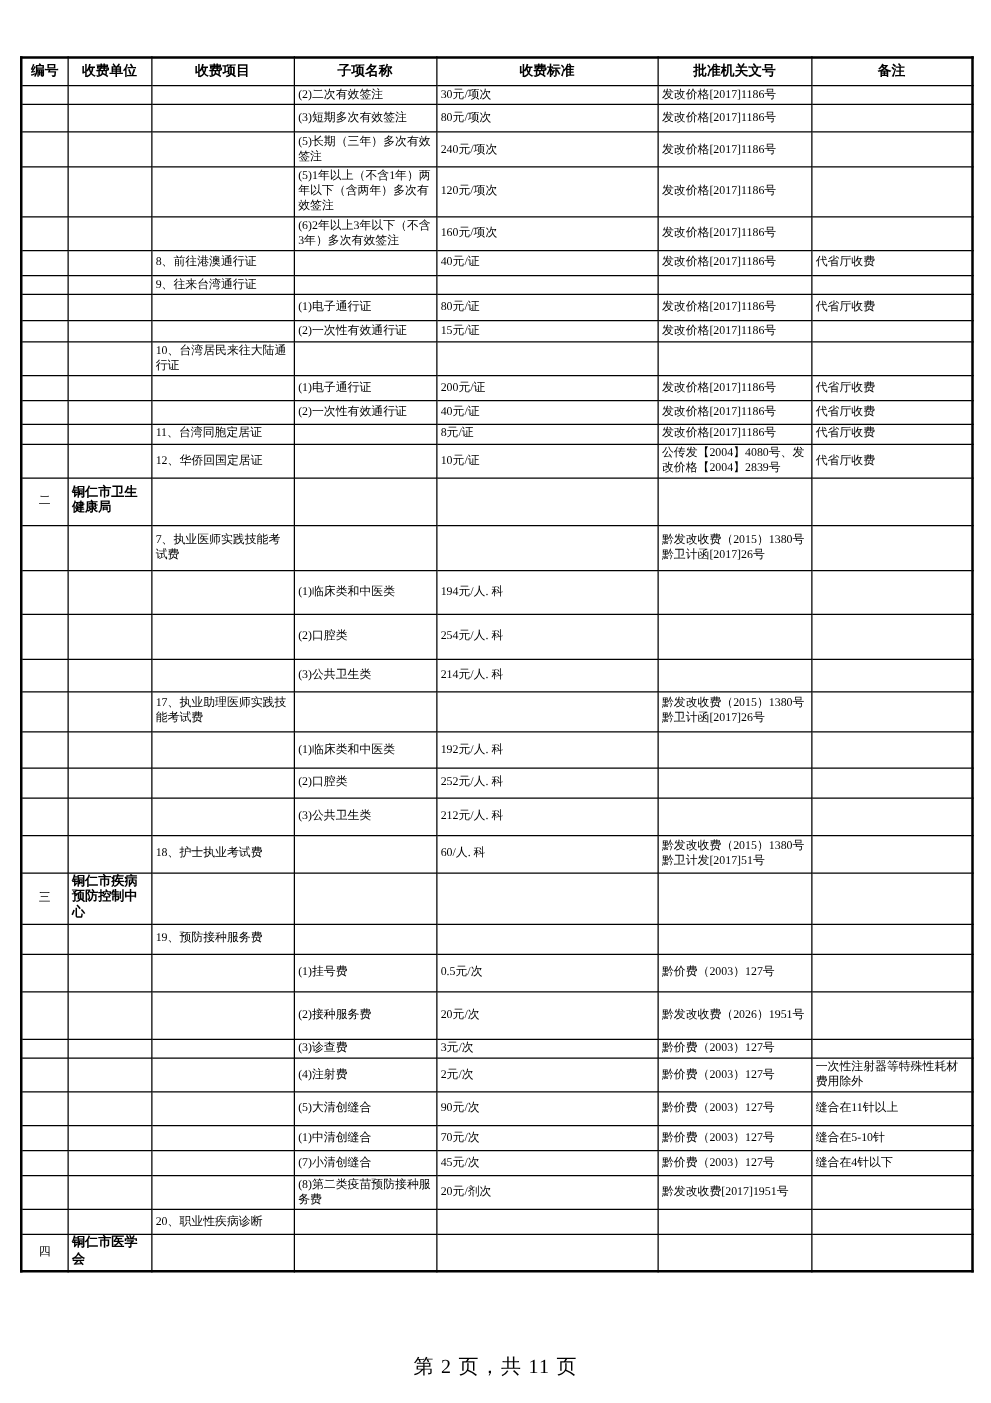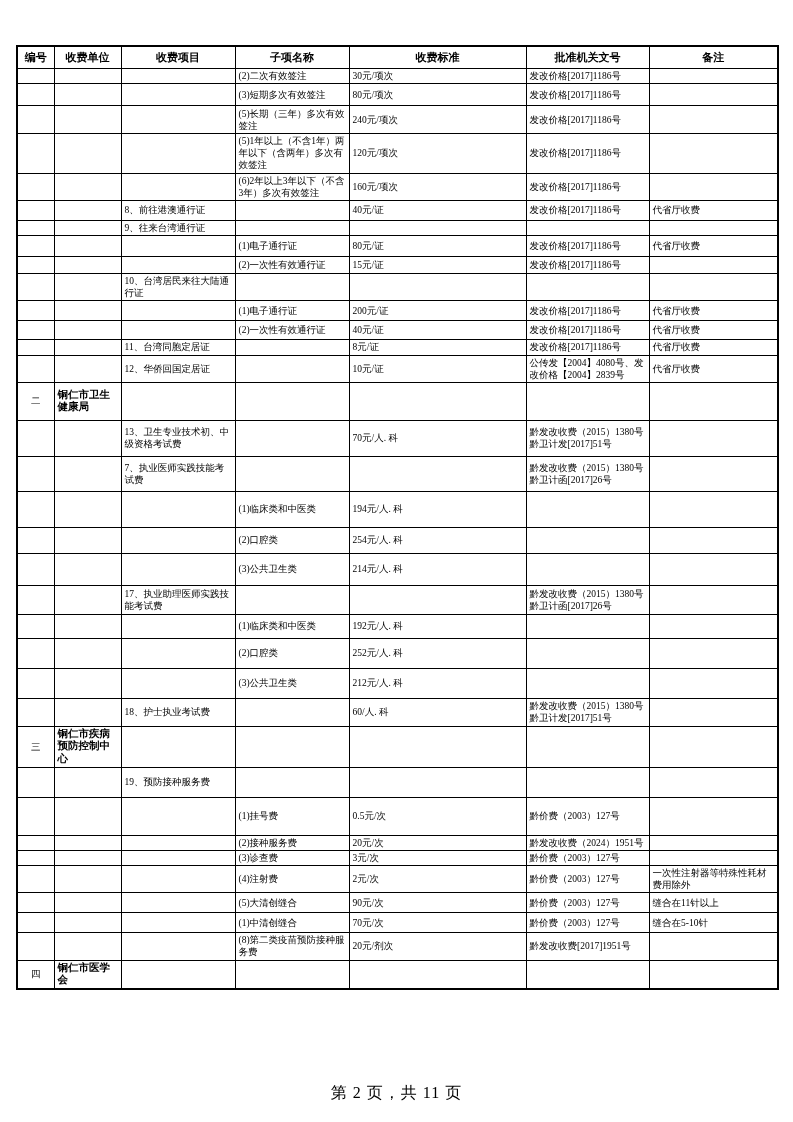--- a/index.html
+++ b/index.html
@@ -235,29 +235,20 @@
           <td class="c1">铜仁市卫生健康局</td>
           <td class="c2"></td>
           <td class="c3"></td>
           <td class="c4"></td>
           <td class="c5"></td>
           <td class="c6"></td>
         </tr>
         <tr>
           <td class="c0"></td>
           <td class="c1"></td>
-          <td class="c2">13、卫生专业技术初、中级资格考试费</td>
-          <td class="c3"></td>
-          <td class="c4">70元/人. 科</td>
-          <td class="c5">黔发改收费（2015）1380号 黔卫计发[2017]51号</td>
-          <td class="c6"></td>
-        </tr>
-        <tr>
-          <td class="c0"></td>
-          <td class="c1"></td>
           <td class="c2">7、执业医师实践技能考试费</td>
           <td class="c3"></td>
           <td class="c4"></td>
           <td class="c5">黔发改收费（2015）1380号 黔卫计函[2017]26号</td>
           <td class="c6"></td>
         </tr>
         <tr>
           <td class="c0"></td>
           <td class="c1"></td>
           <td class="c2"></td>
@@ -355,21 +346,21 @@
           <td class="c4">0.5元/次</td>
           <td class="c5">黔价费（2003）127号</td>
           <td class="c6"></td>
         </tr>
         <tr>
           <td class="c0"></td>
           <td class="c1"></td>
           <td class="c2"></td>
           <td class="c3">(2)接种服务费</td>
           <td class="c4">20元/次</td>
-          <td class="c5">黔发改收费（2024）1951号</td>
+          <td class="c5">黔发改收费（2026）1951号</td>
           <td class="c6"></td>
         </tr>
         <tr>
           <td class="c0"></td>
           <td class="c1"></td>
           <td class="c2"></td>
           <td class="c3">(3)诊查费</td>
           <td class="c4">3元/次</td>
           <td class="c5">黔价费（2003）127号</td>
           <td class="c6"></td>
@@ -393,31 +384,49 @@
           <td class="c6">缝合在11针以上</td>
         </tr>
         <tr>
           <td class="c0"></td>
           <td class="c1"></td>
           <td class="c2"></td>
           <td class="c3">(1)中清创缝合</td>
           <td class="c4">70元/次</td>
           <td class="c5">黔价费（2003）127号</td>
           <td class="c6">缝合在5-10针</td>
+        </tr>
+        <tr>
+          <td class="c0"></td>
+          <td class="c1"></td>
+          <td class="c2"></td>
+          <td class="c3">(7)小清创缝合</td>
+          <td class="c4">45元/次</td>
+          <td class="c5">黔价费（2003）127号</td>
+          <td class="c6">缝合在4针以下</td>
         </tr>
         <tr>
           <td class="c0"></td>
           <td class="c1"></td>
           <td class="c2"></td>
           <td class="c3">(8)第二类疫苗预防接种服务费</td>
           <td class="c4">20元/剂次</td>
           <td class="c5">黔发改收费[2017]1951号</td>
           <td class="c6"></td>
         </tr>
         <tr>
+          <td class="c0"></td>
+          <td class="c1"></td>
+          <td class="c2">20、职业性疾病诊断</td>
+          <td class="c3"></td>
+          <td class="c4"></td>
+          <td class="c5"></td>
+          <td class="c6"></td>
+        </tr>
+        <tr>
           <td class="c0">四</td>
           <td class="c1">铜仁市医学会</td>
           <td class="c2"></td>
           <td class="c3"></td>
           <td class="c4"></td>
           <td class="c5"></td>
           <td class="c6"></td>
         </tr>
       </tbody>
   </table>

